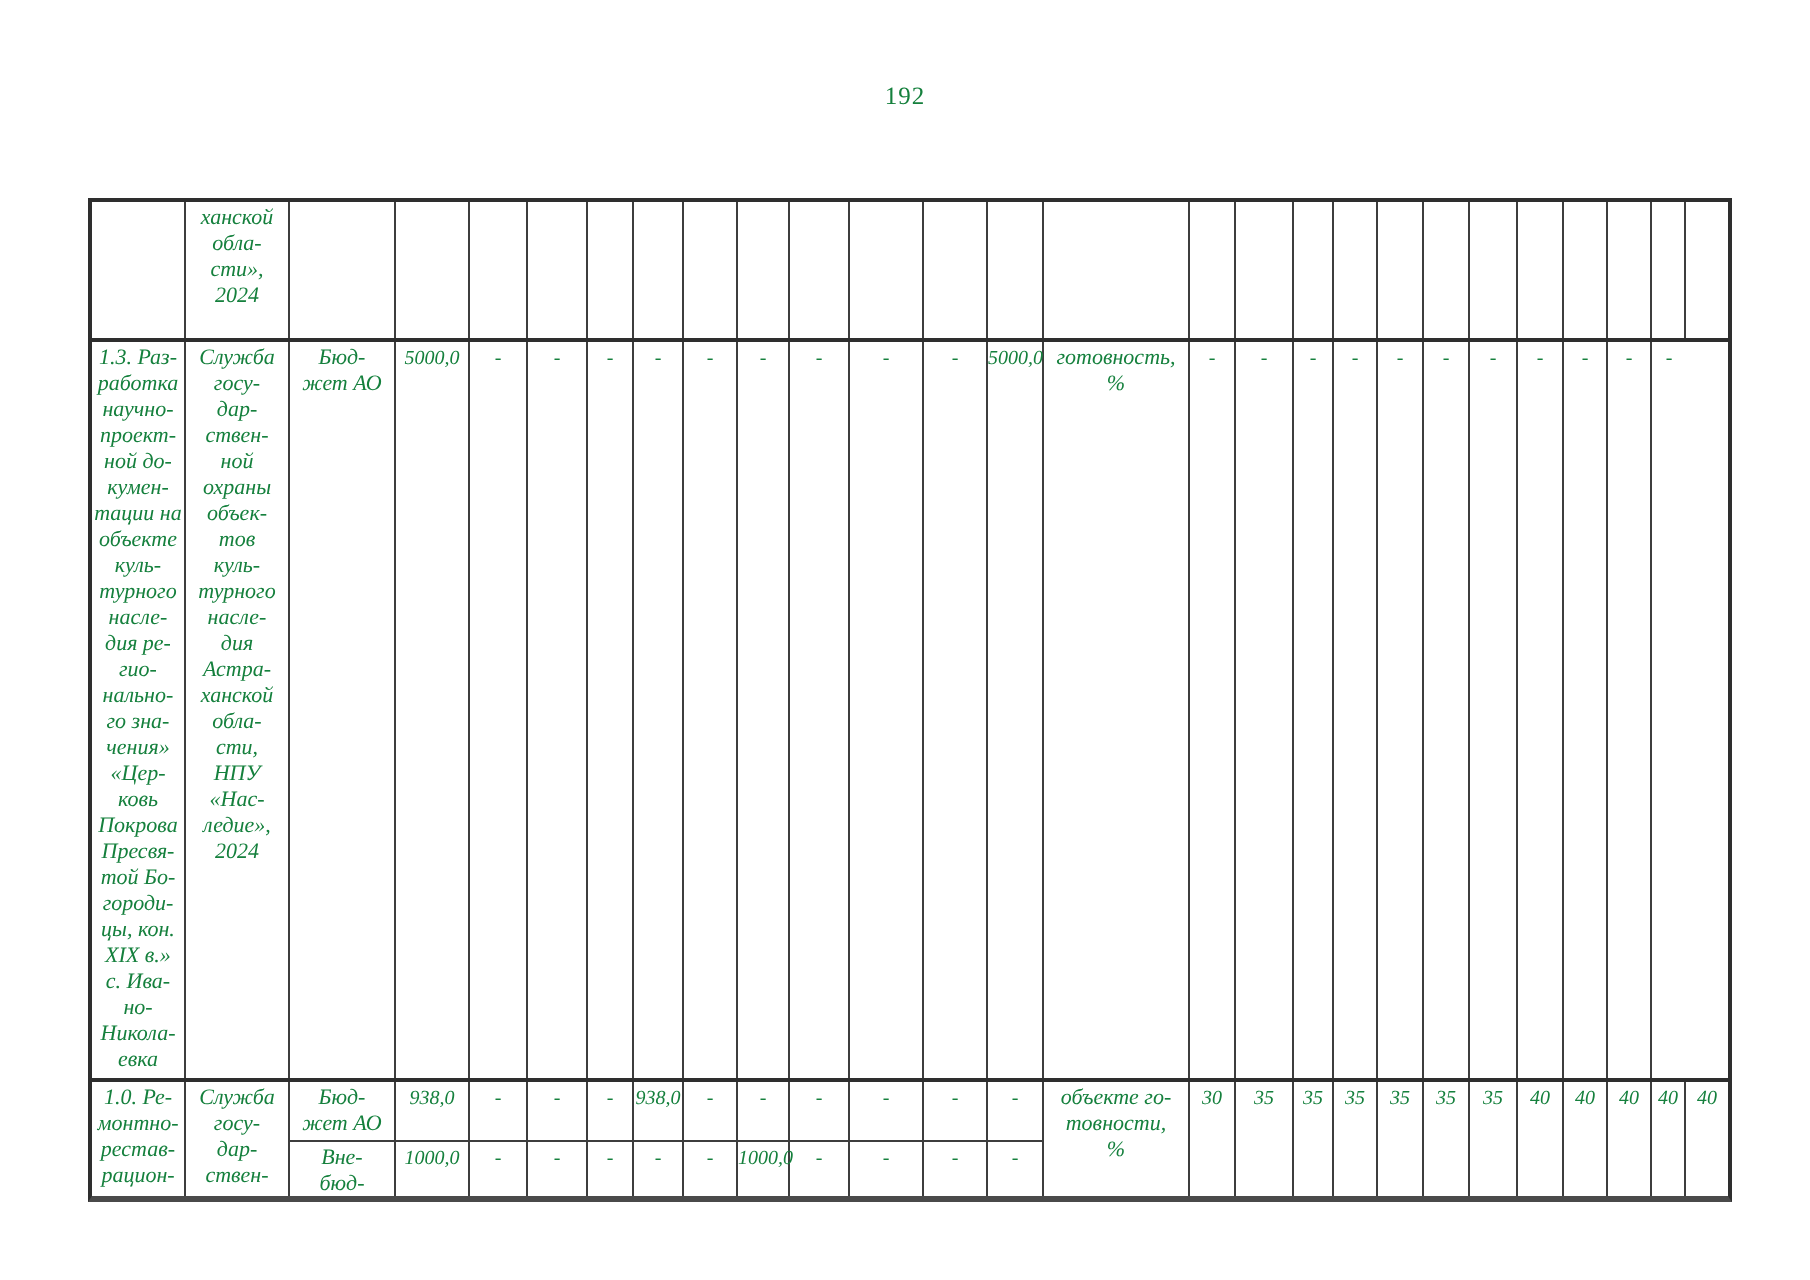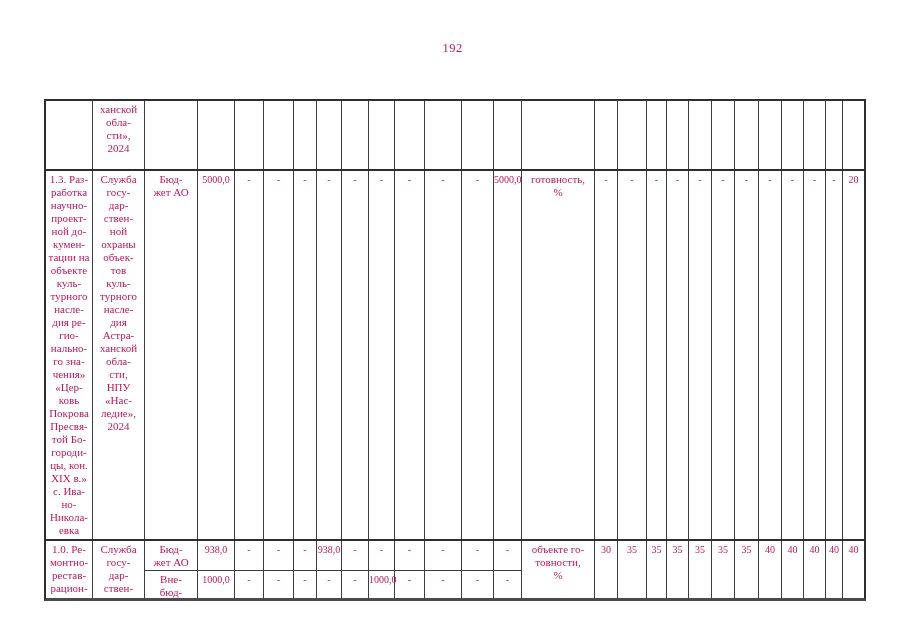--- a/index.html
+++ b/index.html
@@ -2,35 +2,36 @@
 <html><head>
 <meta charset="utf-8">
 <style>
   html,body{margin:0;padding:0;}
   body{background:#e8e8e8;}
   .page{
     position:relative;
     width:905px;height:640px;
     background:#ffffff;
     font-family:"Liberation Serif","DejaVu Serif",serif;
-    color:#be185d;
+    color:#15803d;
     overflow:hidden;
   }
   .page-number{
     position:absolute;top:41px;left:0;right:0;
     text-align:center;
     font-size:12.5px;letter-spacing:0.5px;
   }
   .doc-table{
     position:absolute;left:44px;top:99px;
     width:822px;
     box-sizing:border-box;
     border:2px solid #2e2e2e;
     border-bottom:3px solid #4a4a4a;
     background:#fff;
+    font-style:italic;
   }
   .band{display:flex;box-sizing:border-box;}
   .band-a{height:70px;border-bottom:2px solid #2e2e2e;}
   .band-b{height:370px;border-bottom:2px solid #2e2e2e;}
   .band-cd{height:57px;}
   .subcol{display:flex;flex-direction:column;flex:none;width:377px;box-sizing:border-box;}
   .subband{display:flex;box-sizing:border-box;}
   .subband-c{height:30px;border-bottom:1px solid #3d3d3d;}
   .subband-d{height:27px;}
   .cell{
@@ -163,21 +164,20 @@
         <div class="cell num col17">-</div>
         <div class="cell num col18">-</div>
         <div class="cell num col19">-</div>
         <div class="cell num col20">-</div>
         <div class="cell num col21">-</div>
         <div class="cell num col22">-</div>
         <div class="cell num col23">-</div>
         <div class="cell num col24">-</div>
         <div class="cell num col25">-</div>
         <div class="cell num col26">-</div>
-        <div class="cell num col27">20</div>
     </div>
 
     <div class="band band-cd">
       <div class="cell col1 tall">1.0. Ре-
 монтно-
 рестав-
 рацион-</div>
       <div class="cell col2 tall">Служба
 госу-
 дар-

